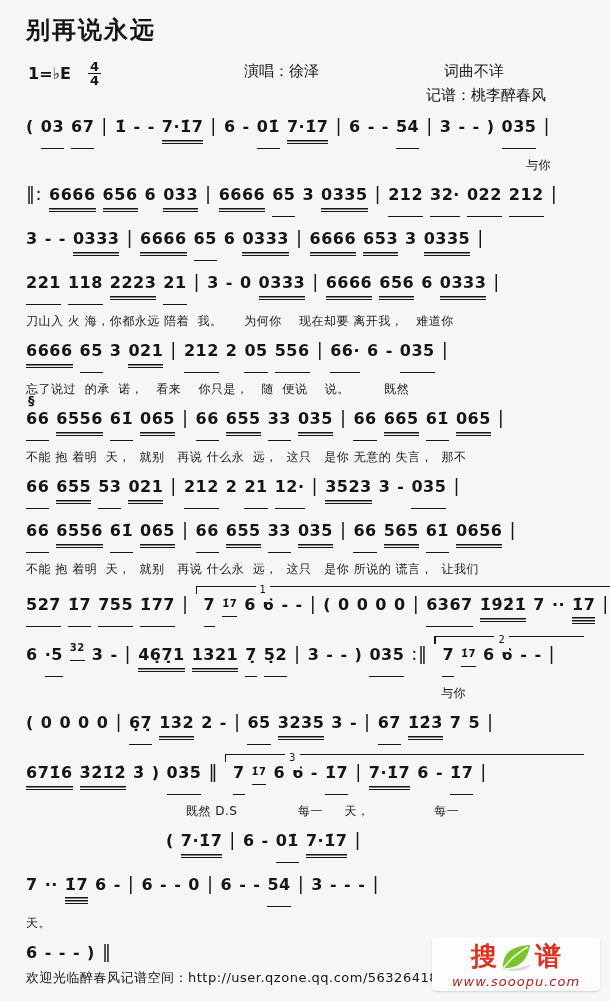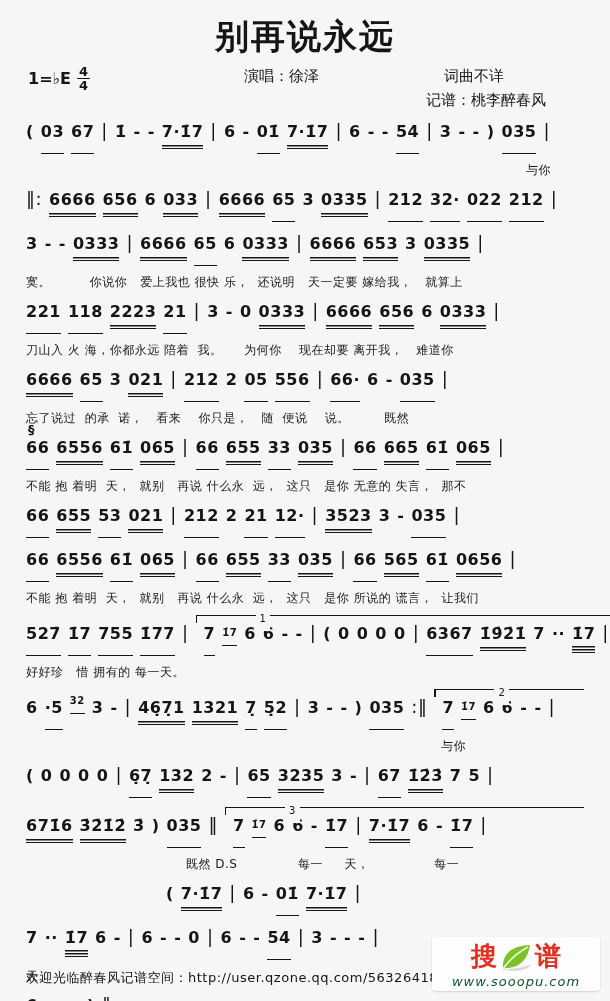--- a/index.html
+++ b/index.html
@@ -3,25 +3,25 @@
 <meta charset="utf-8">
 <style>
   html,body{margin:0;padding:0;}
   body{
     width:610px;height:1001px;overflow:hidden;position:relative;
     background:#f6f6f6;color:#151515;
     font-family:"DejaVu Sans",sans-serif;
   }
   .sheet{padding:10px 26px 0 26px;}
   .title{
-    text-align:center;font-size:34px;font-weight:700;letter-spacing:2px;
-    margin:4px 0 3px 0;
+    text-align:left;font-size:24px;font-weight:700;letter-spacing:2px;
+    margin:4px 0 12px 0;
   }
   .meta{position:relative;height:52px;font-size:15px;}
-  .key-sig{position:absolute;left:2px;top:2px;font-size:16px;font-weight:700;display:flex;align-items:center;gap:6px;}
+  .key-sig{position:absolute;left:2px;top:2px;font-size:16px;font-weight:700;display:flex;align-items:center;gap:17px;}
   .meter{display:inline-flex;flex-direction:column;align-items:center;font-size:13px;line-height:13px;font-weight:700;}
   .meter .mtop{border-bottom:1.5px solid #151515;padding:0 2px;}
   .singer{position:absolute;left:218px;top:4px;}
   .lyricist{position:absolute;left:418px;top:4px;}
   .transcriber{position:absolute;left:400px;top:28px;}
 
   .systems{margin-top:4px;}
   .system{position:relative;margin-bottom:9px;}
   .system.indent{padding-left:140px;}
   .segno{position:absolute;top:-13px;left:2px;font-size:13px;font-weight:700;}
@@ -64,21 +64,21 @@
   .welcome{
     position:absolute;left:26px;bottom:8px;font-size:13px;letter-spacing:0.5px;
   }
   .logo{
     position:absolute;right:10px;bottom:4px;width:160px;text-align:center;
     background:#fdfdfd;border-radius:4px;padding:2px 4px;box-shadow:0 1px 2px rgba(0,0,0,0.15);
   }
   .logo-row{display:flex;align-items:center;justify-content:center;gap:2px;}
   .logo-char{font-size:26px;font-weight:900;color:#e03020;}
   .leaf{width:34px;height:30px;}
-  .logo-site{font-size:13px;color:#14532d;font-style:italic;letter-spacing:1px;}
+  .logo-site{font-size:13px;color:#b91c1c;font-style:italic;letter-spacing:1px;}
 </style>
 </head>
 <body>
 
 <div class="sheet">
 
   <div class="title">别再说永远</div>
 
   <div class="meta">
     <div class="key-sig">
@@ -160,21 +160,20 @@
           <span class="tok u1">65</span>
           <span class="tok">6</span>
           <span class="tok u2">0333</span>
           <span class="tok bar">|</span>
           <span class="tok u2">6666</span>
           <span class="tok u2">653</span>
           <span class="tok">3</span>
           <span class="tok u2">0335</span>
           <span class="tok bar">|</span>
         </div>
-    <div class="lyrics">寞。         你说你   爱上我也 很快 乐，  还说明   天一定要 嫁给我，   就算上</div>
   </div>
 
   <div class="system">
 
     <div class="notes">
           <span class="tok u1">221</span>
           <span class="tok u1">118</span>
           <span class="tok u2">2223</span>
           <span class="tok u1">21</span>
           <span class="tok bar">|</span>
@@ -302,21 +301,20 @@
             <span class="tok">0</span>
             <span class="tok bar">|</span>
             <span class="tok u1">6367</span>
             <span class="tok u2">1̇9̇2̇1̇</span>
             <span class="tok">7</span>
             <span class="tok">··</span>
             <span class="tok u3">1̇7</span>
             <span class="tok bar">|</span>
           </span>
         </div>
-    <div class="lyrics">好好珍   惜 拥有的 每一天。</div>
   </div>
 
   <div class="system">
 
     <div class="notes">
           <span class="tok">6</span>
           <span class="tok u1">·5</span>
           <span class="tok grace">32</span>
           <span class="tok">3</span>
           <span class="tok">-</span>

